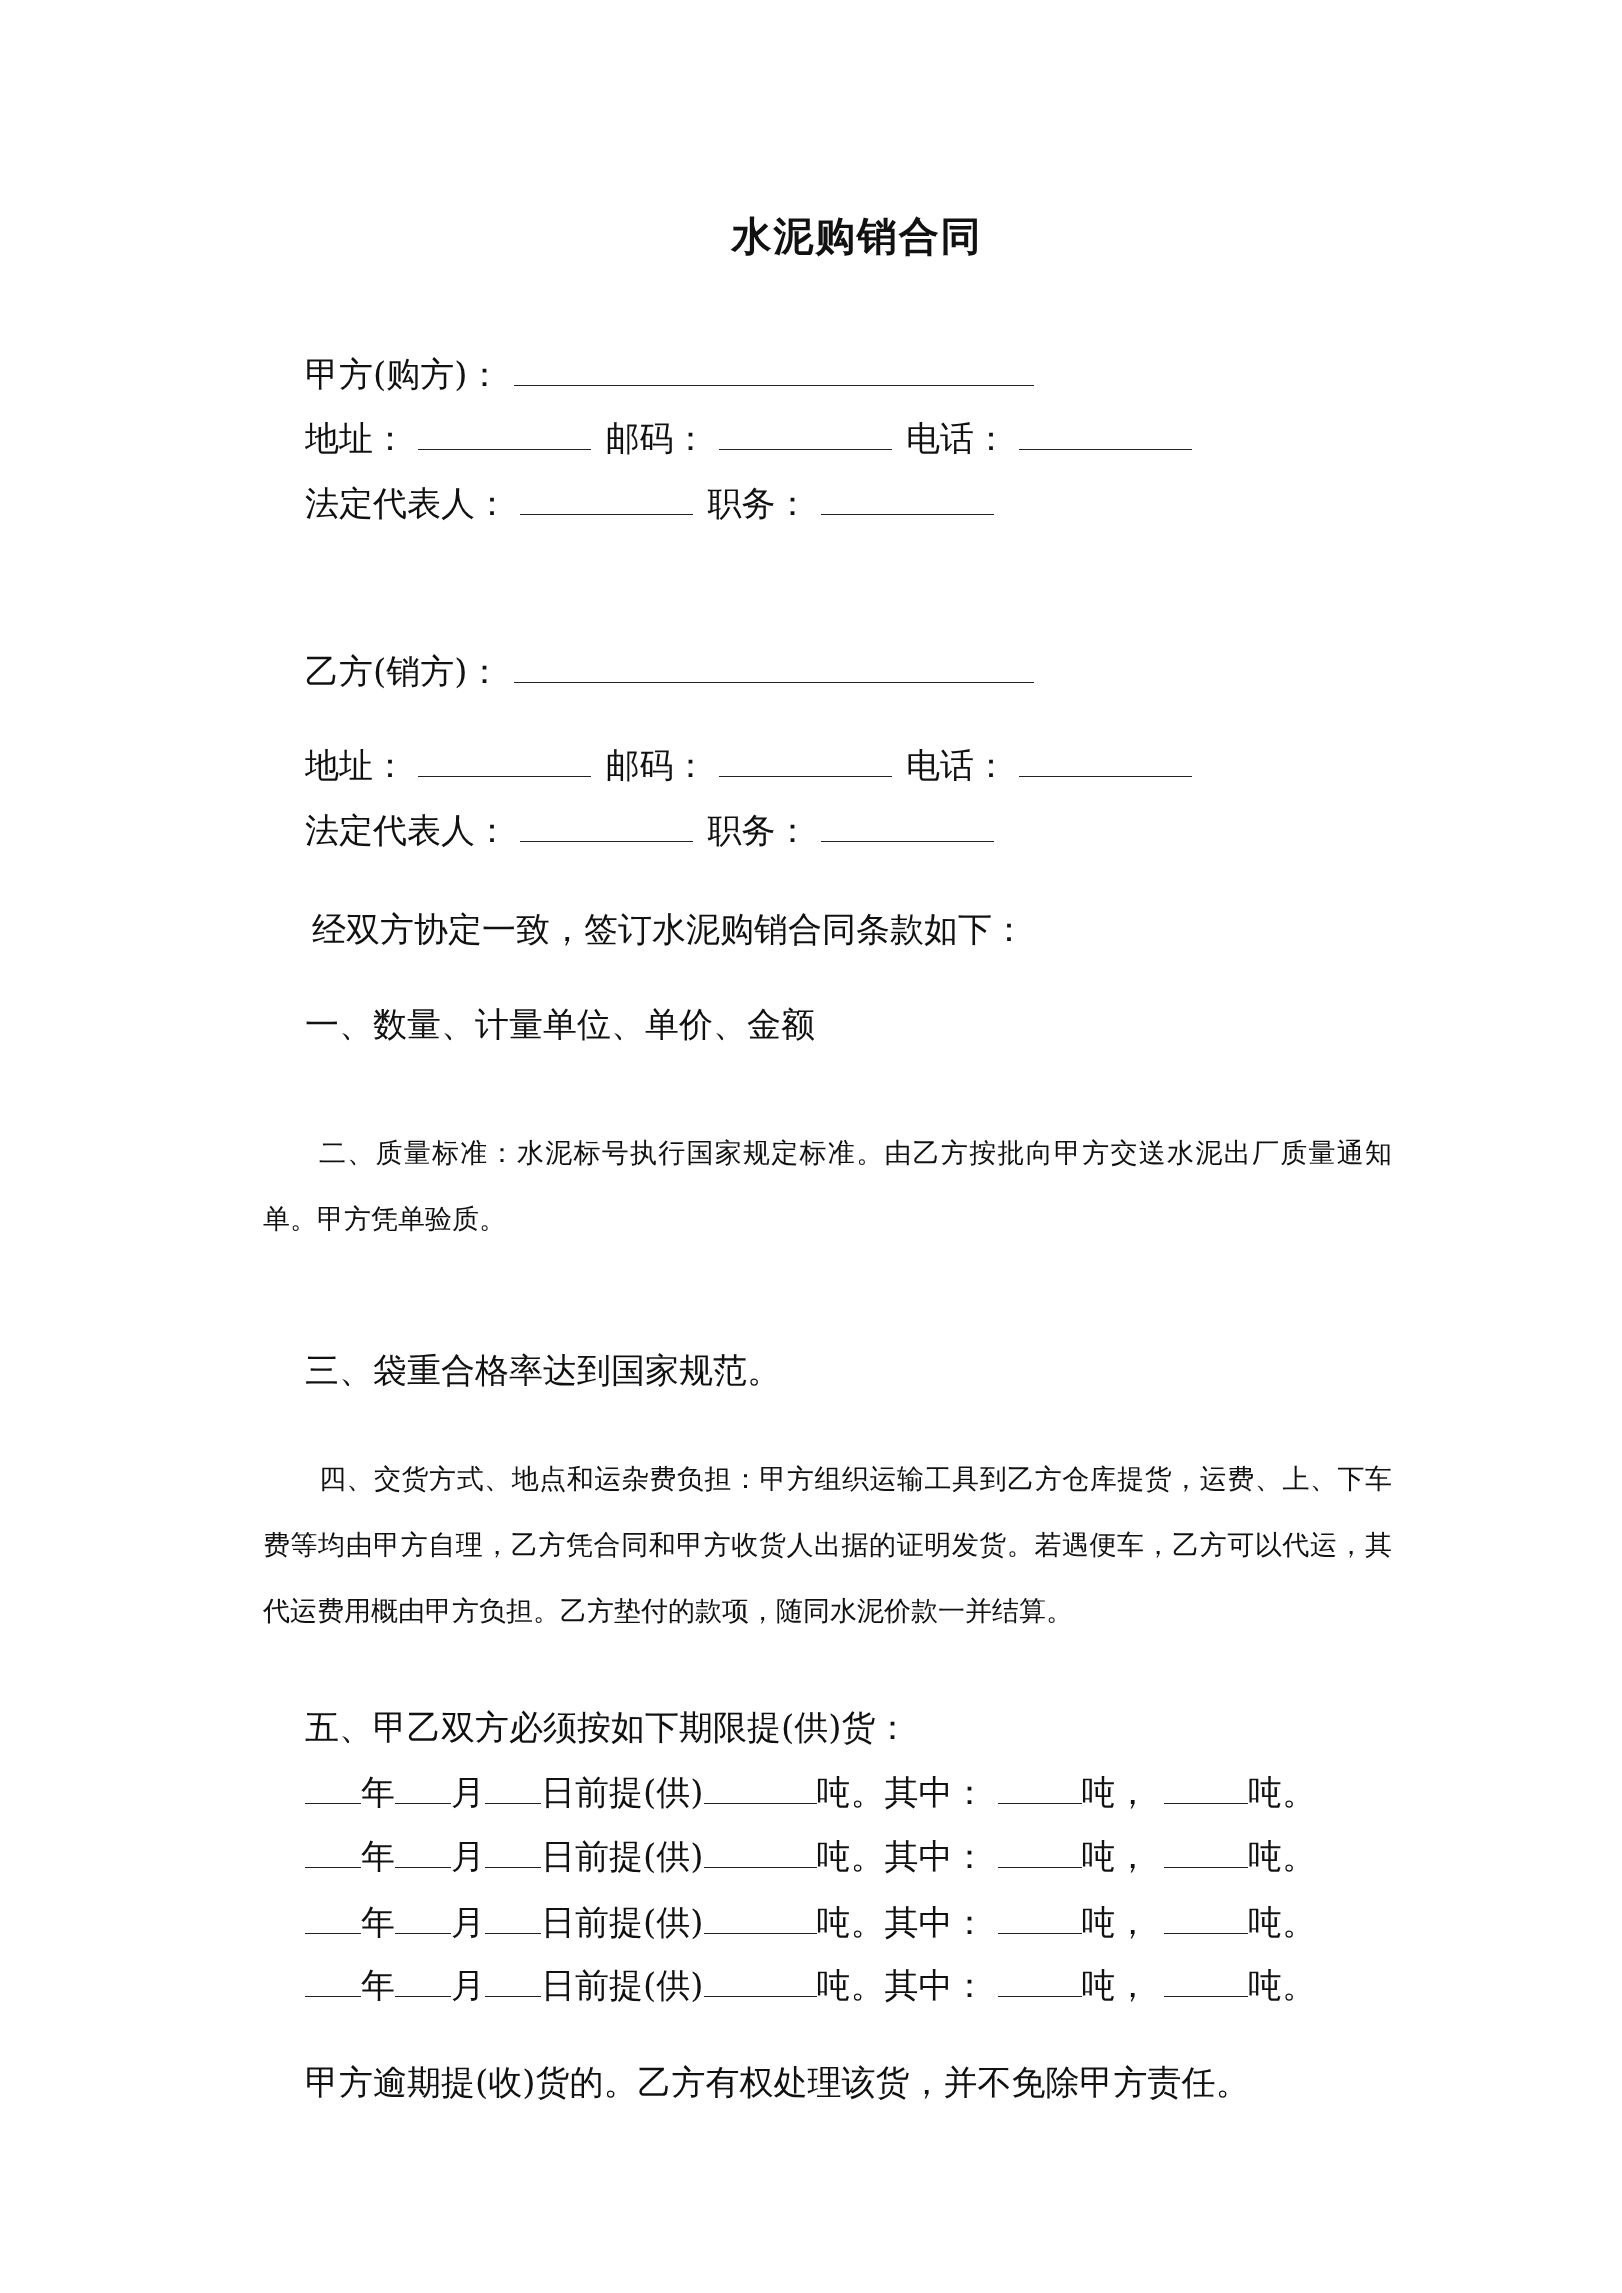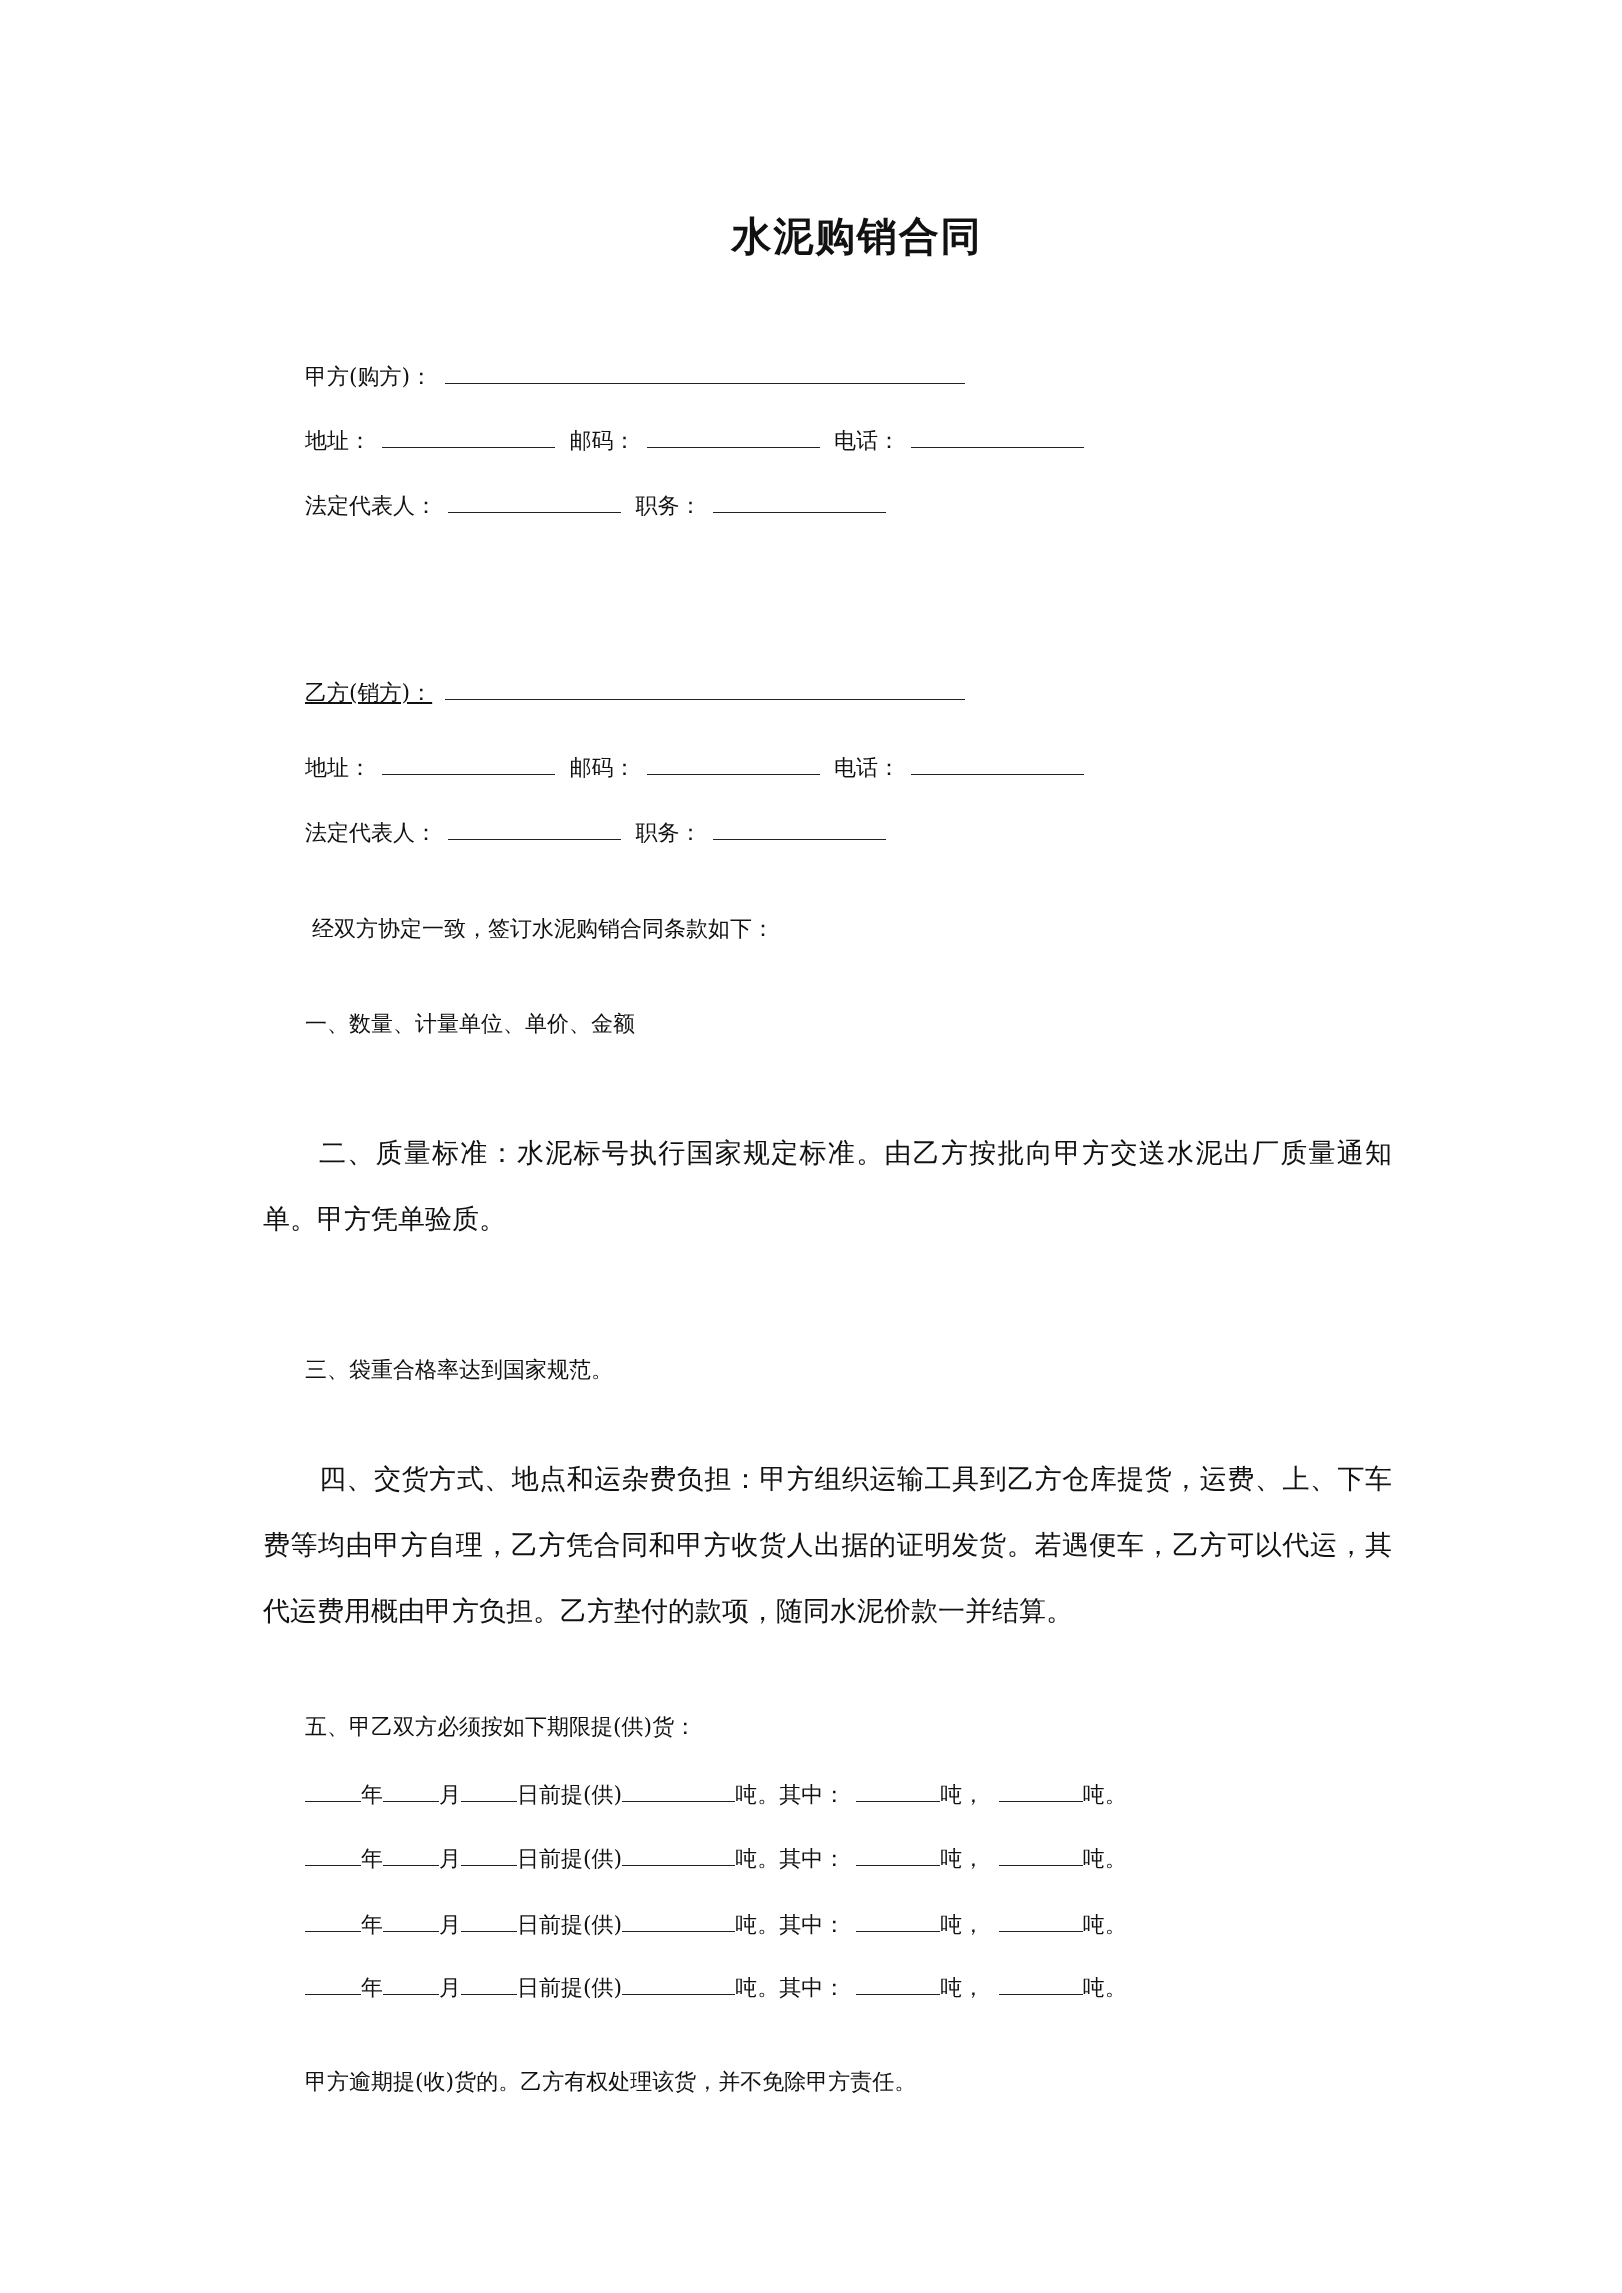--- a/index.html
+++ b/index.html
@@ -19,21 +19,21 @@
       text-align: center;
       font-size: 40px;
       font-weight: bold;
       letter-spacing: 1.8px;
       padding-left: 91px;
       box-sizing: border-box;
     }
     .line {
       position: absolute;
       left: 305px;
-      font-size: 22px;
+      font-size: 34px;
       line-height: 36px;
       white-space: nowrap;
     }
     .para {
       position: absolute;
       left: 263px;
       width: 1129px;
       font-size: 27px;
       line-height: 66px;
       text-indent: 56px;
@@ -64,21 +64,21 @@
   <div class="line" style="top:356px;">
     <span>甲方(购方)：</span><span class="blank b-long"></span>
   </div>
   <div class="line" style="top:420px;">
     <span>地址：</span><span class="blank b-mid"></span><span>邮码：</span><span class="blank b-mid"></span><span>电话：</span><span class="blank b-mid"></span>
   </div>
   <div class="line" style="top:485px;">
     <span>法定代表人：</span><span class="blank b-mid"></span><span>职务：</span><span class="blank b-mid"></span>
   </div>
 
-  <div class="line" style="top:672px;text-decoration:underline;">
+  <div class="line" style="top:653px;">
     <span>乙方(销方)：</span><span class="blank b-long"></span>
   </div>
   <div class="line" style="top:747px;">
     <span>地址：</span><span class="blank b-mid"></span><span>邮码：</span><span class="blank b-mid"></span><span>电话：</span><span class="blank b-mid"></span>
   </div>
   <div class="line" style="top:812px;">
     <span>法定代表人：</span><span class="blank b-mid"></span><span>职务：</span><span class="blank b-mid"></span>
   </div>
 
   <div class="line" style="top:911px;margin-left:7px;">经双方协定一致，签订水泥购销合同条款如下：</div>

